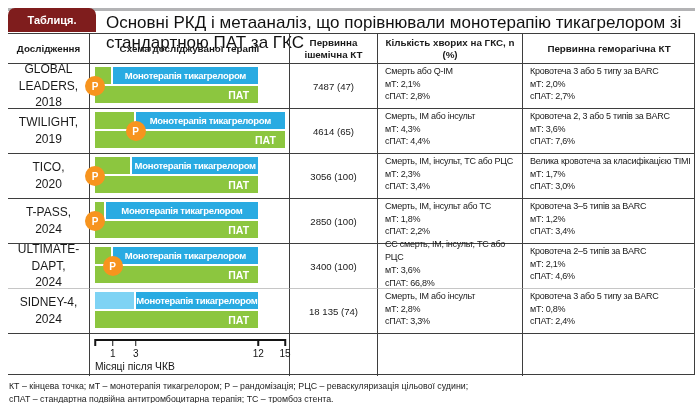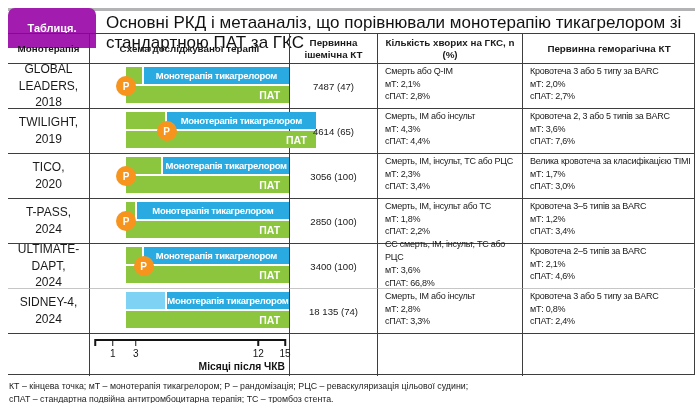--- a/index.html
+++ b/index.html
@@ -3,22 +3,22 @@
 <meta charset="utf-8">
 <style>
   * { margin:0; padding:0; box-sizing:border-box; }
   html,body { background:#fff; }
   .page {
     position:relative; width:700px; height:403px; background:#fff;
     font-family:"Liberation Sans", sans-serif; color:#1a1a1a; overflow:hidden;
   }
   .toprule { position:absolute; left:8px; top:8px; width:687px; height:3px; background:#b3b3b5; }
   .badge {
-    position:absolute; left:8px; top:8px; width:88px; height:40px;
-    background:#a21caf; border-radius:7px 7px 0 0;
+    position:absolute; left:8px; top:8px; width:88px; height:24px;
+    background:#7f1d1d; border-radius:7px 7px 0 0;
     color:#fff; font-weight:bold; font-size:11px;
     display:flex; align-items:center; justify-content:center;
   }
   .title { position:absolute; left:106px; top:13px; width:585px; font-size:17px; color:#111; }
 
   .table {
     position:absolute; left:8px; top:33px; width:687px; height:342px;
     display:grid;
     grid-template-columns:82px 200px 88px 145px 172px;
     grid-template-rows:30px repeat(6,45px) 42px;
@@ -38,21 +38,21 @@
   }
   .ncell {
     font-size:9.6px; display:flex; align-items:center; justify-content:center; text-align:center;
   }
   .endpoint {
     font-size:9px; letter-spacing:-0.25px; line-height:1.42;
     display:flex; flex-direction:column; justify-content:center; padding:0 2px 4px 7px;
   }
 
   .chartcell { overflow:visible; }
-  .chartinner { position:absolute; left:5px; top:0; width:190px; height:100%;margin-left:31px; }
+  .chartinner { position:absolute; left:5px; top:0; width:190px; height:100%; }
   .seg { position:absolute; height:17px; }
   .pre  { left:0; top:3px; }
   .mono {
     top:3px; color:#fff; font-weight:bold; font-size:9.5px; letter-spacing:-0.3px;
     display:flex; align-items:center; justify-content:center; white-space:nowrap; overflow:hidden;
   }
   .dapt {
     left:0; top:22px; color:#fff; font-weight:bold; font-size:10.5px;
     display:flex; align-items:center; justify-content:flex-end; padding-right:9px;
   }
@@ -60,35 +60,35 @@
     position:absolute; top:12px; width:20px; height:20px; border-radius:50%;
     color:#fff; font-weight:bold; font-size:10px;
     display:flex; align-items:center; justify-content:center; z-index:3;
   }
 
   .axiscell { overflow:visible; }
   .axis { position:absolute; left:5px; top:5px; width:190px; height:36px; }
   .axisline { position:absolute; left:0; top:0; width:100%; height:2px; background:#141414; }
   .tick { position:absolute; top:0; width:1.5px; height:7px; background:#141414; transform:translateX(-50%); }
   .ticklab { position:absolute; top:9px; transform:translateX(-50%); font-size:10px; color:#141414; }
-  .axistitle { position:absolute; left:0; top:22px; width:100%; text-align:right; font-size:10.3px; color:#141414;font-weight:bold; }
+  .axistitle { position:absolute; left:0; top:22px; width:100%; text-align:left; font-size:10.3px; color:#141414; }
 
   .footnote { position:absolute; left:9px; top:380px; width:685px; font-size:8.8px; line-height:1.45; color:#222; }
 </style>
 </head>
 <body>
 
 <div class="page">
   <div class="toprule"></div>
   <div class="badge">Таблиця.</div>
   <div class="title">Основні РКД і метааналіз, що порівнювали монотерапію тикагрелором зі стандартною ПАТ за ГКС</div>
 
   <div class="table">
 
-    <div class="cell th vb hb">Монотерапія</div>
+    <div class="cell th vb hb">Дослідження</div>
     <div class="cell th vb hb">Схема досліджуваної терапії</div>
     <div class="cell th vb hb">Первинна ішемічна КТ</div>
     <div class="cell th vb hb">Кількість хворих на ГКС, n (%)</div>
     <div class="cell th hb">Первинна геморагічна КТ</div>
 
     <div class="cell study vb hb">
       <div>GLOBAL LEADERS,</div>
       <div>2018</div>
     </div>
     <div class="cell chartcell vb hb">

